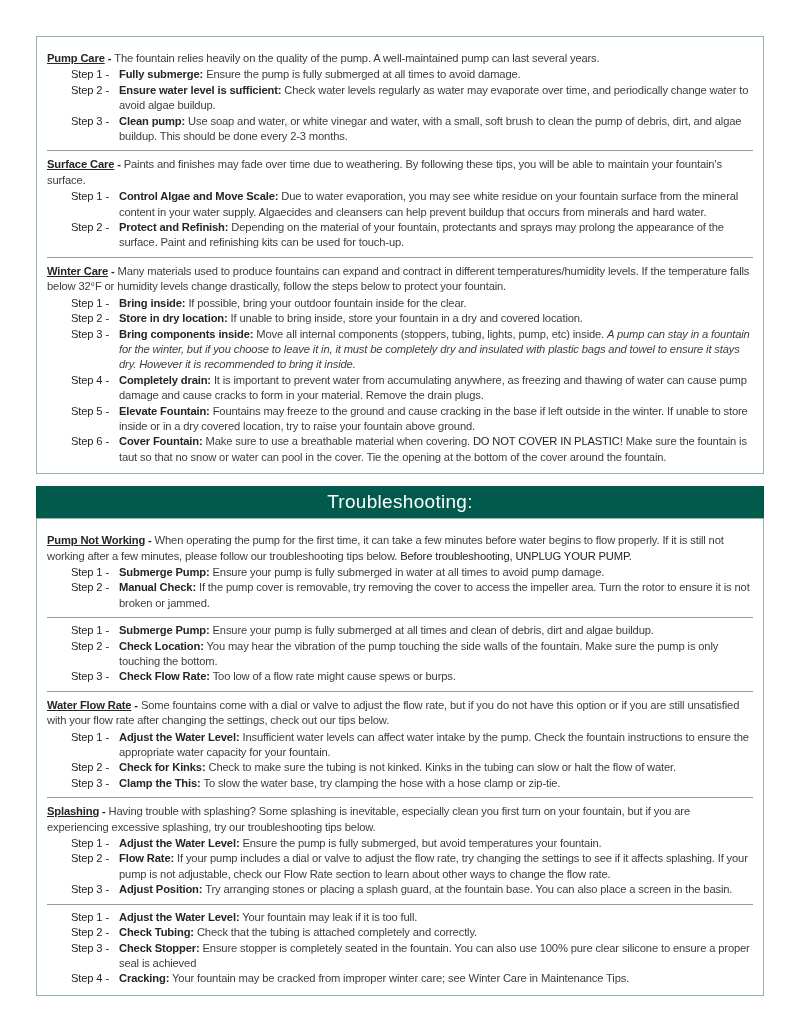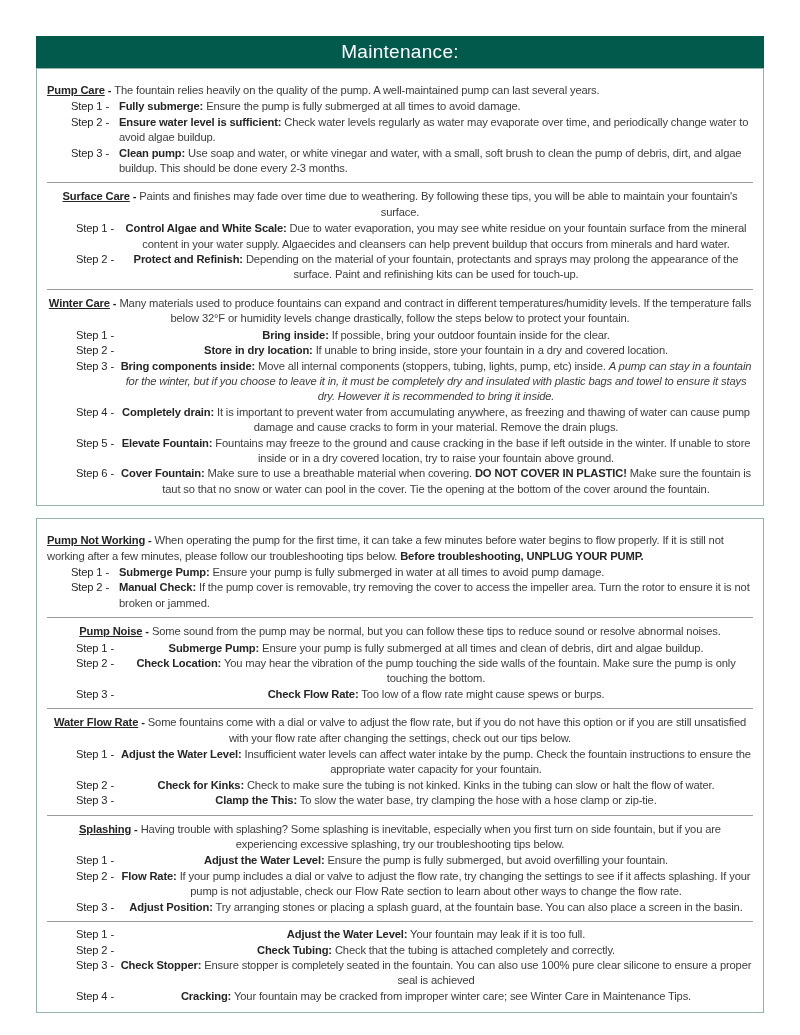--- a/index.html
+++ b/index.html
@@ -19,60 +19,57 @@
   .band-title{
     color:var(--header-text);font-size:19px;letter-spacing:.3px;
   }
   .box{
     box-sizing:border-box;border:1px solid var(--border);background:#fff;
     padding:13px 10px 8px 10px;margin-bottom:12px;
     font-size:11.2px;line-height:15.4px;letter-spacing:-0.15px;color:var(--text);
   }
   .box-maintenance{min-height:388px;}
   .box-troubleshooting{min-height:448px;}
-  .group + .group{border-top:1px solid var(--divider);margin-top:6px;padding-top:5px;text-align:center;}
+  .group + .group{border-top:1px solid var(--divider);margin-top:6px;padding-top:5px;}
   .intro{margin:1px 0 1px 0;}
   .gname{font-weight:700;text-decoration:underline;color:var(--bold);}
   .gdash{font-weight:700;color:var(--bold);}
   .step{display:grid;grid-template-columns:48px 1fr;margin-left:24px;}
   .slabel{font-weight:400;color:var(--bold);white-space:nowrap;}
   .stitle{font-weight:700;color:var(--bold);}
-  .seg-b{font-weight:700;color:var(--bold);}
+  .seg-b{font-weight:400;color:var(--bold);}
   .seg-i{font-style:italic;}
 </style>
 </head>
 <body>
 
 <div class="page">
 
   <section>
-    <div class="band">
-      <span class="band-title">Maintenance:</span>
-    </div>
     <div class="box box-maintenance">
         <div class="group">
           <p class="intro"><span class="gname">Pump Care</span><span class="gdash"> - </span><span class="seg-n">The fountain relies heavily on the quality of the pump. A well-maintained pump can last several years.</span></p>
           <div class="step">
             <span class="slabel">Step 1 -</span>
             <span class="sbody"><span class="stitle">Fully submerge:</span> <span class="seg-n">Ensure the pump is fully submerged at all times to avoid damage.</span></span>
           </div>
           <div class="step">
             <span class="slabel">Step 2 -</span>
             <span class="sbody"><span class="stitle">Ensure water level is sufficient:</span> <span class="seg-n">Check water levels regularly as water may evaporate over time, and periodically change water to avoid algae buildup.</span></span>
           </div>
           <div class="step">
             <span class="slabel">Step 3 -</span>
             <span class="sbody"><span class="stitle">Clean pump:</span> <span class="seg-n">Use soap and water, or white vinegar and water, with a small, soft brush to clean the pump of debris, dirt, and algae buildup. This should be done every 2-3 months.</span></span>
           </div>
         </div>
         <div class="group">
           <p class="intro"><span class="gname">Surface Care</span><span class="gdash"> - </span><span class="seg-n">Paints and finishes may fade over time due to weathering. By following these tips, you will be able to maintain your fountain's surface.</span></p>
           <div class="step">
             <span class="slabel">Step 1 -</span>
-            <span class="sbody"><span class="stitle">Control Algae and White Scale:</span> <span class="seg-n">Due to water evaporation, you may see white residue on your fountain surface from the mineral content in your water supply. Algaecides and cleansers can help prevent buildup that occurs from minerals and hard water.</span></span>
+            <span class="sbody"><span class="stitle">Control Algae and Move Scale:</span> <span class="seg-n">Due to water evaporation, you may see white residue on your fountain surface from the mineral content in your water supply. Algaecides and cleansers can help prevent buildup that occurs from minerals and hard water.</span></span>
           </div>
           <div class="step">
             <span class="slabel">Step 2 -</span>
             <span class="sbody"><span class="stitle">Protect and Refinish:</span> <span class="seg-n">Depending on the material of your fountain, protectants and sprays may prolong the appearance of the surface. Paint and refinishing kits can be used for touch-up.</span></span>
           </div>
         </div>
         <div class="group">
           <p class="intro"><span class="gname">Winter Care</span><span class="gdash"> - </span><span class="seg-n">Many materials used to produce fountains can expand and contract in different temperatures/humidity levels. If the temperature falls below 32°F or humidity levels change drastically, follow the steps below to protect your fountain.</span></p>
           <div class="step">
             <span class="slabel">Step 1 -</span>
@@ -96,34 +93,36 @@
           </div>
           <div class="step">
             <span class="slabel">Step 6 -</span>
             <span class="sbody"><span class="stitle">Cover Fountain:</span> <span class="seg-n">Make sure to use a breathable material when covering.</span> <span class="seg-b">DO NOT COVER IN PLASTIC!</span> <span class="seg-n">Make sure the fountain is taut so that no snow or water can pool in the cover. Tie the opening at the bottom of the cover around the fountain.</span></span>
           </div>
         </div>
       </div>
   </section>
 
   <section>
+    <div class="band">
+      <span class="band-title">Troubleshooting:</span>
+    </div>
     <div class="box box-troubleshooting">
         <div class="group">
           <p class="intro"><span class="gname">Pump Not Working</span><span class="gdash"> - </span><span class="seg-n">When operating the pump for the first time, it can take a few minutes before water begins to flow properly. If it is still not working after a few minutes, please follow our troubleshooting tips below.</span> <span class="seg-b">Before troubleshooting, UNPLUG YOUR PUMP.</span></p>
           <div class="step">
             <span class="slabel">Step 1 -</span>
             <span class="sbody"><span class="stitle">Submerge Pump:</span> <span class="seg-n">Ensure your pump is fully submerged in water at all times to avoid pump damage.</span></span>
           </div>
           <div class="step">
             <span class="slabel">Step 2 -</span>
             <span class="sbody"><span class="stitle">Manual Check:</span> <span class="seg-n">If the pump cover is removable, try removing the cover to access the impeller area. Turn the rotor to ensure it is not broken or jammed.</span></span>
           </div>
         </div>
         <div class="group">
-          <p class="intro"><span class="gname">Pump Noise</span><span class="gdash"> - </span><span class="seg-n">Some sound from the pump may be normal, but you can follow these tips to reduce sound or resolve abnormal noises.</span></p>
           <div class="step">
             <span class="slabel">Step 1 -</span>
             <span class="sbody"><span class="stitle">Submerge Pump:</span> <span class="seg-n">Ensure your pump is fully submerged at all times and clean of debris, dirt and algae buildup.</span></span>
           </div>
           <div class="step">
             <span class="slabel">Step 2 -</span>
             <span class="sbody"><span class="stitle">Check Location:</span> <span class="seg-n">You may hear the vibration of the pump touching the side walls of the fountain. Make sure the pump is only touching the bottom.</span></span>
           </div>
           <div class="step">
             <span class="slabel">Step 3 -</span>
@@ -139,24 +138,24 @@
           <div class="step">
             <span class="slabel">Step 2 -</span>
             <span class="sbody"><span class="stitle">Check for Kinks:</span> <span class="seg-n">Check to make sure the tubing is not kinked. Kinks in the tubing can slow or halt the flow of water.</span></span>
           </div>
           <div class="step">
             <span class="slabel">Step 3 -</span>
             <span class="sbody"><span class="stitle">Clamp the This:</span> <span class="seg-n">To slow the water base, try clamping the hose with a hose clamp or zip-tie.</span></span>
           </div>
         </div>
         <div class="group">
-          <p class="intro"><span class="gname">Splashing</span><span class="gdash"> - </span><span class="seg-n">Having trouble with splashing? Some splashing is inevitable, especially when you first turn on side fountain, but if you are experiencing excessive splashing, try our troubleshooting tips below.</span></p>
+          <p class="intro"><span class="gname">Splashing</span><span class="gdash"> - </span><span class="seg-n">Having trouble with splashing? Some splashing is inevitable, especially clean you first turn on your fountain, but if you are experiencing excessive splashing, try our troubleshooting tips below.</span></p>
           <div class="step">
             <span class="slabel">Step 1 -</span>
-            <span class="sbody"><span class="stitle">Adjust the Water Level:</span> <span class="seg-n">Ensure the pump is fully submerged, but avoid overfilling your fountain.</span></span>
+            <span class="sbody"><span class="stitle">Adjust the Water Level:</span> <span class="seg-n">Ensure the pump is fully submerged, but avoid temperatures your fountain.</span></span>
           </div>
           <div class="step">
             <span class="slabel">Step 2 -</span>
             <span class="sbody"><span class="stitle">Flow Rate:</span> <span class="seg-n">If your pump includes a dial or valve to adjust the flow rate, try changing the settings to see if it affects splashing. If your pump is not adjustable, check our Flow Rate section to learn about other ways to change the flow rate.</span></span>
           </div>
           <div class="step">
             <span class="slabel">Step 3 -</span>
             <span class="sbody"><span class="stitle">Adjust Position:</span> <span class="seg-n">Try arranging stones or placing a splash guard, at the fountain base. You can also place a screen in the basin.</span></span>
           </div>
         </div>

